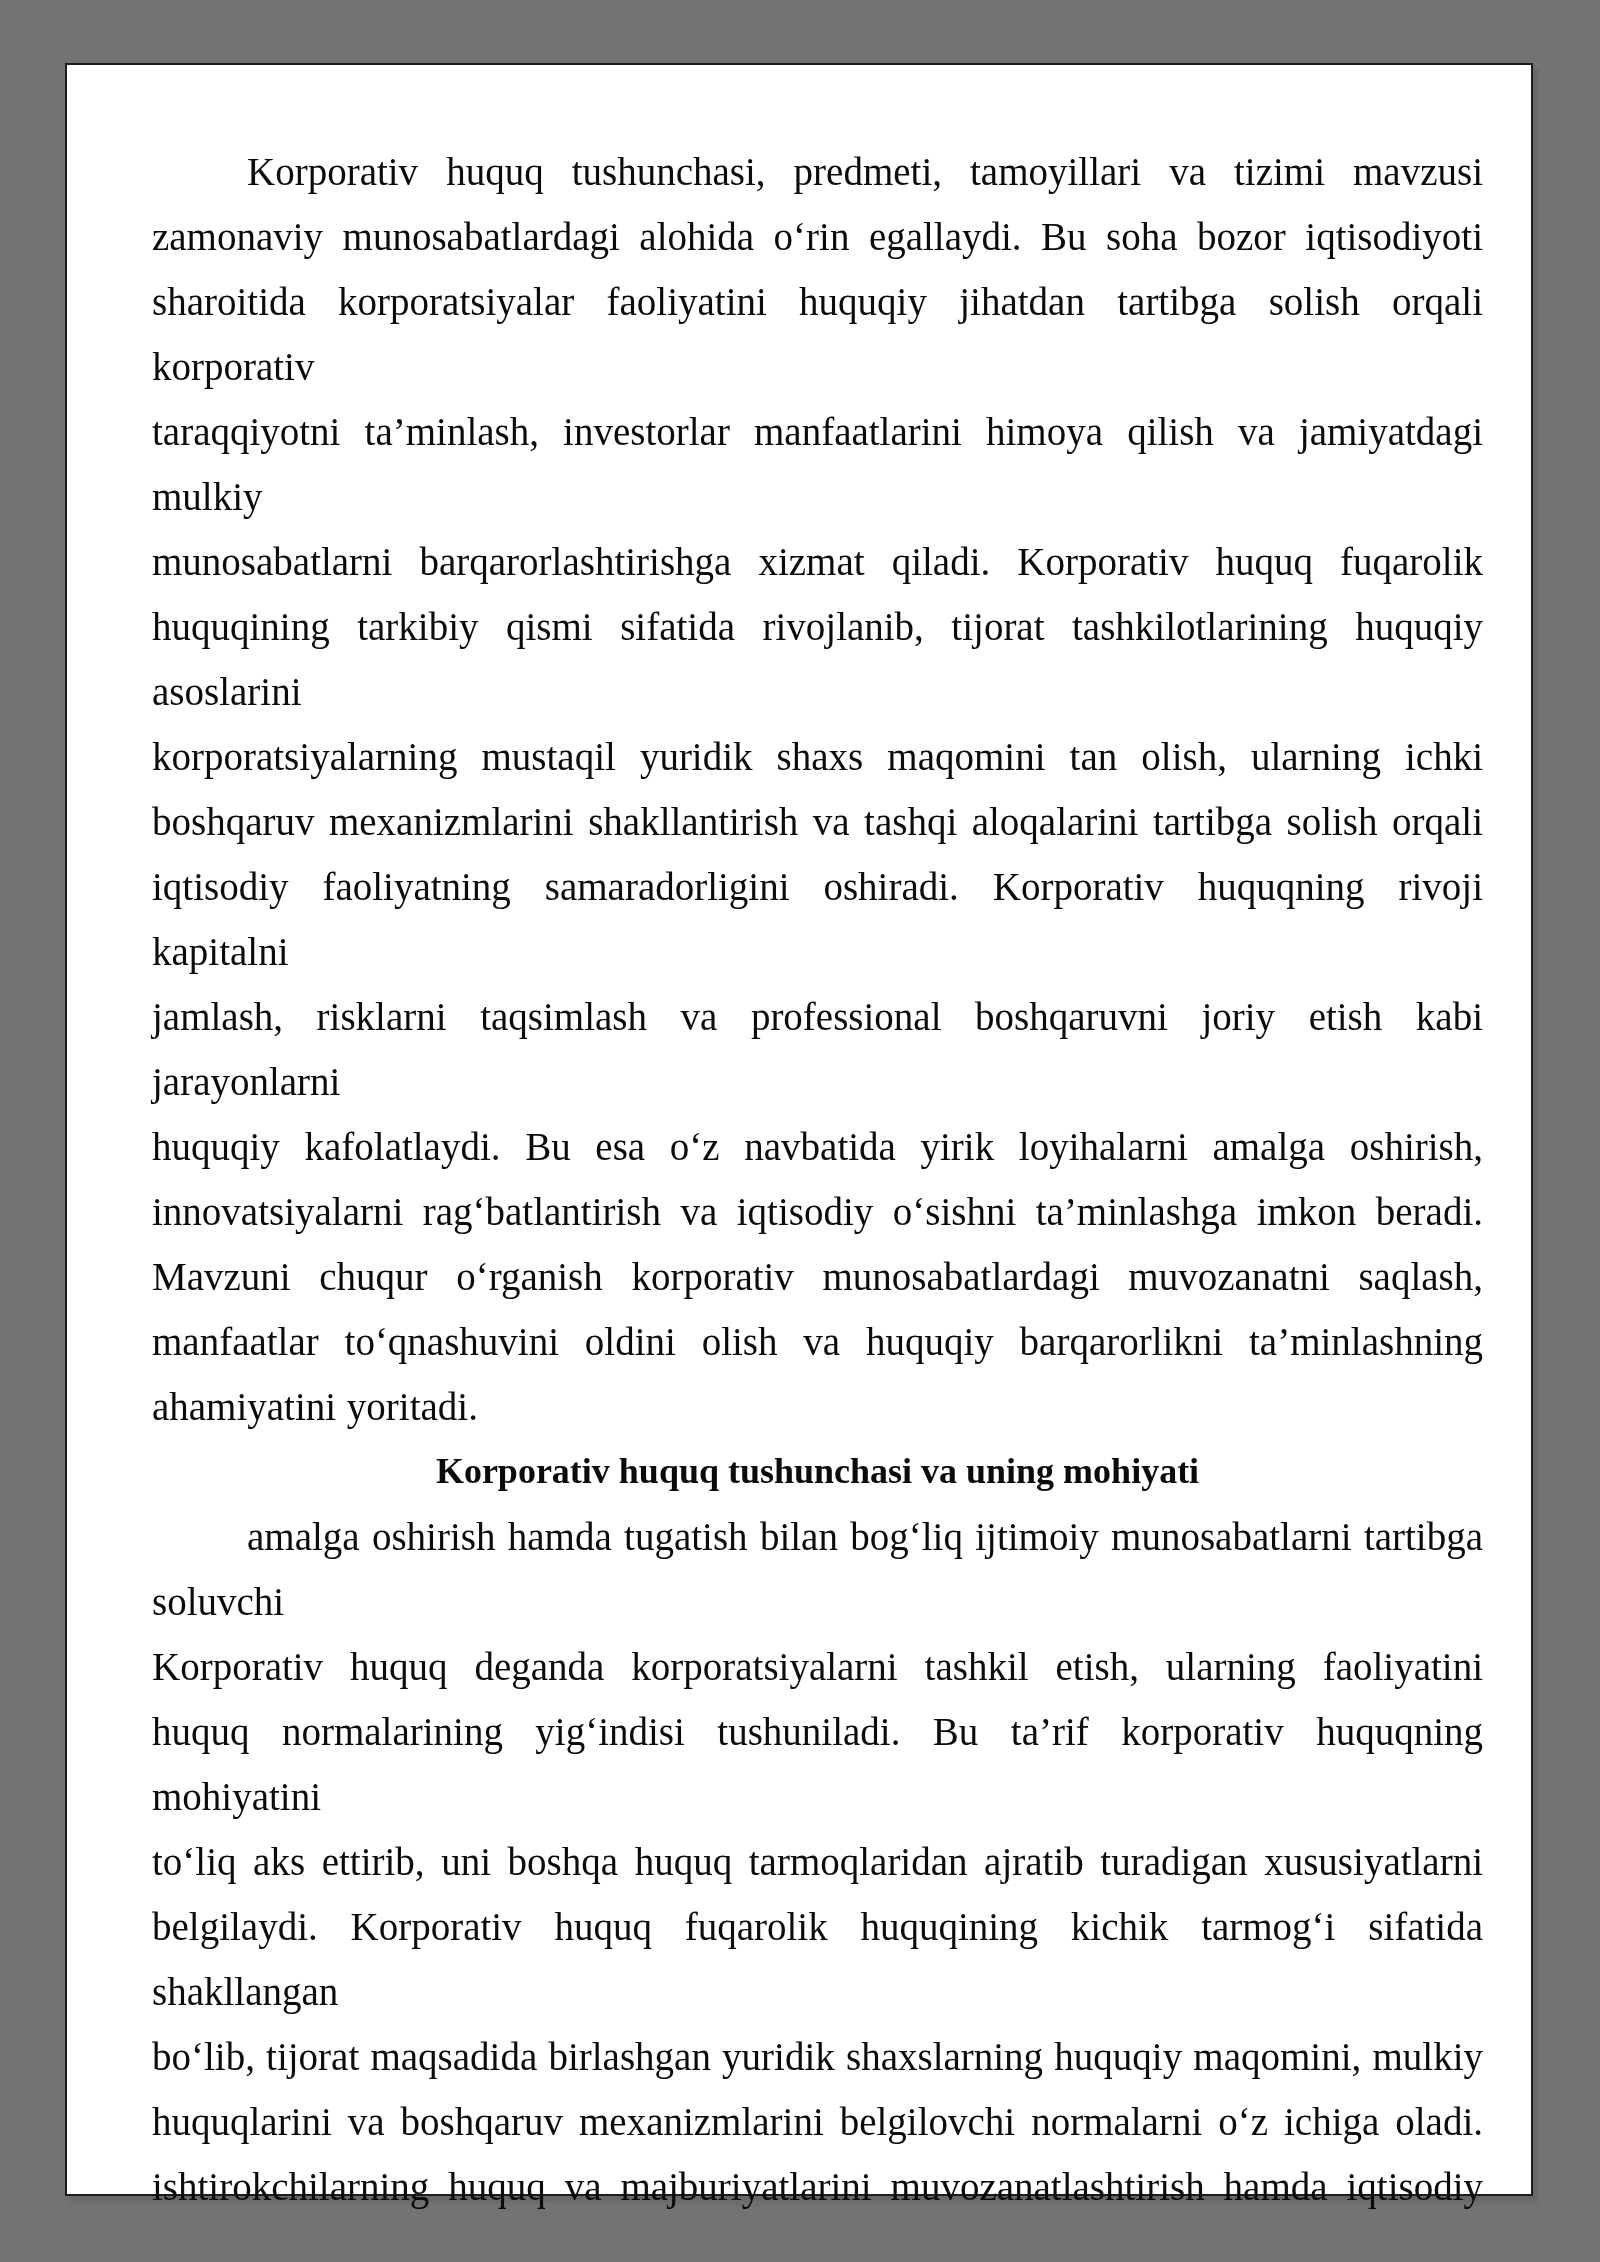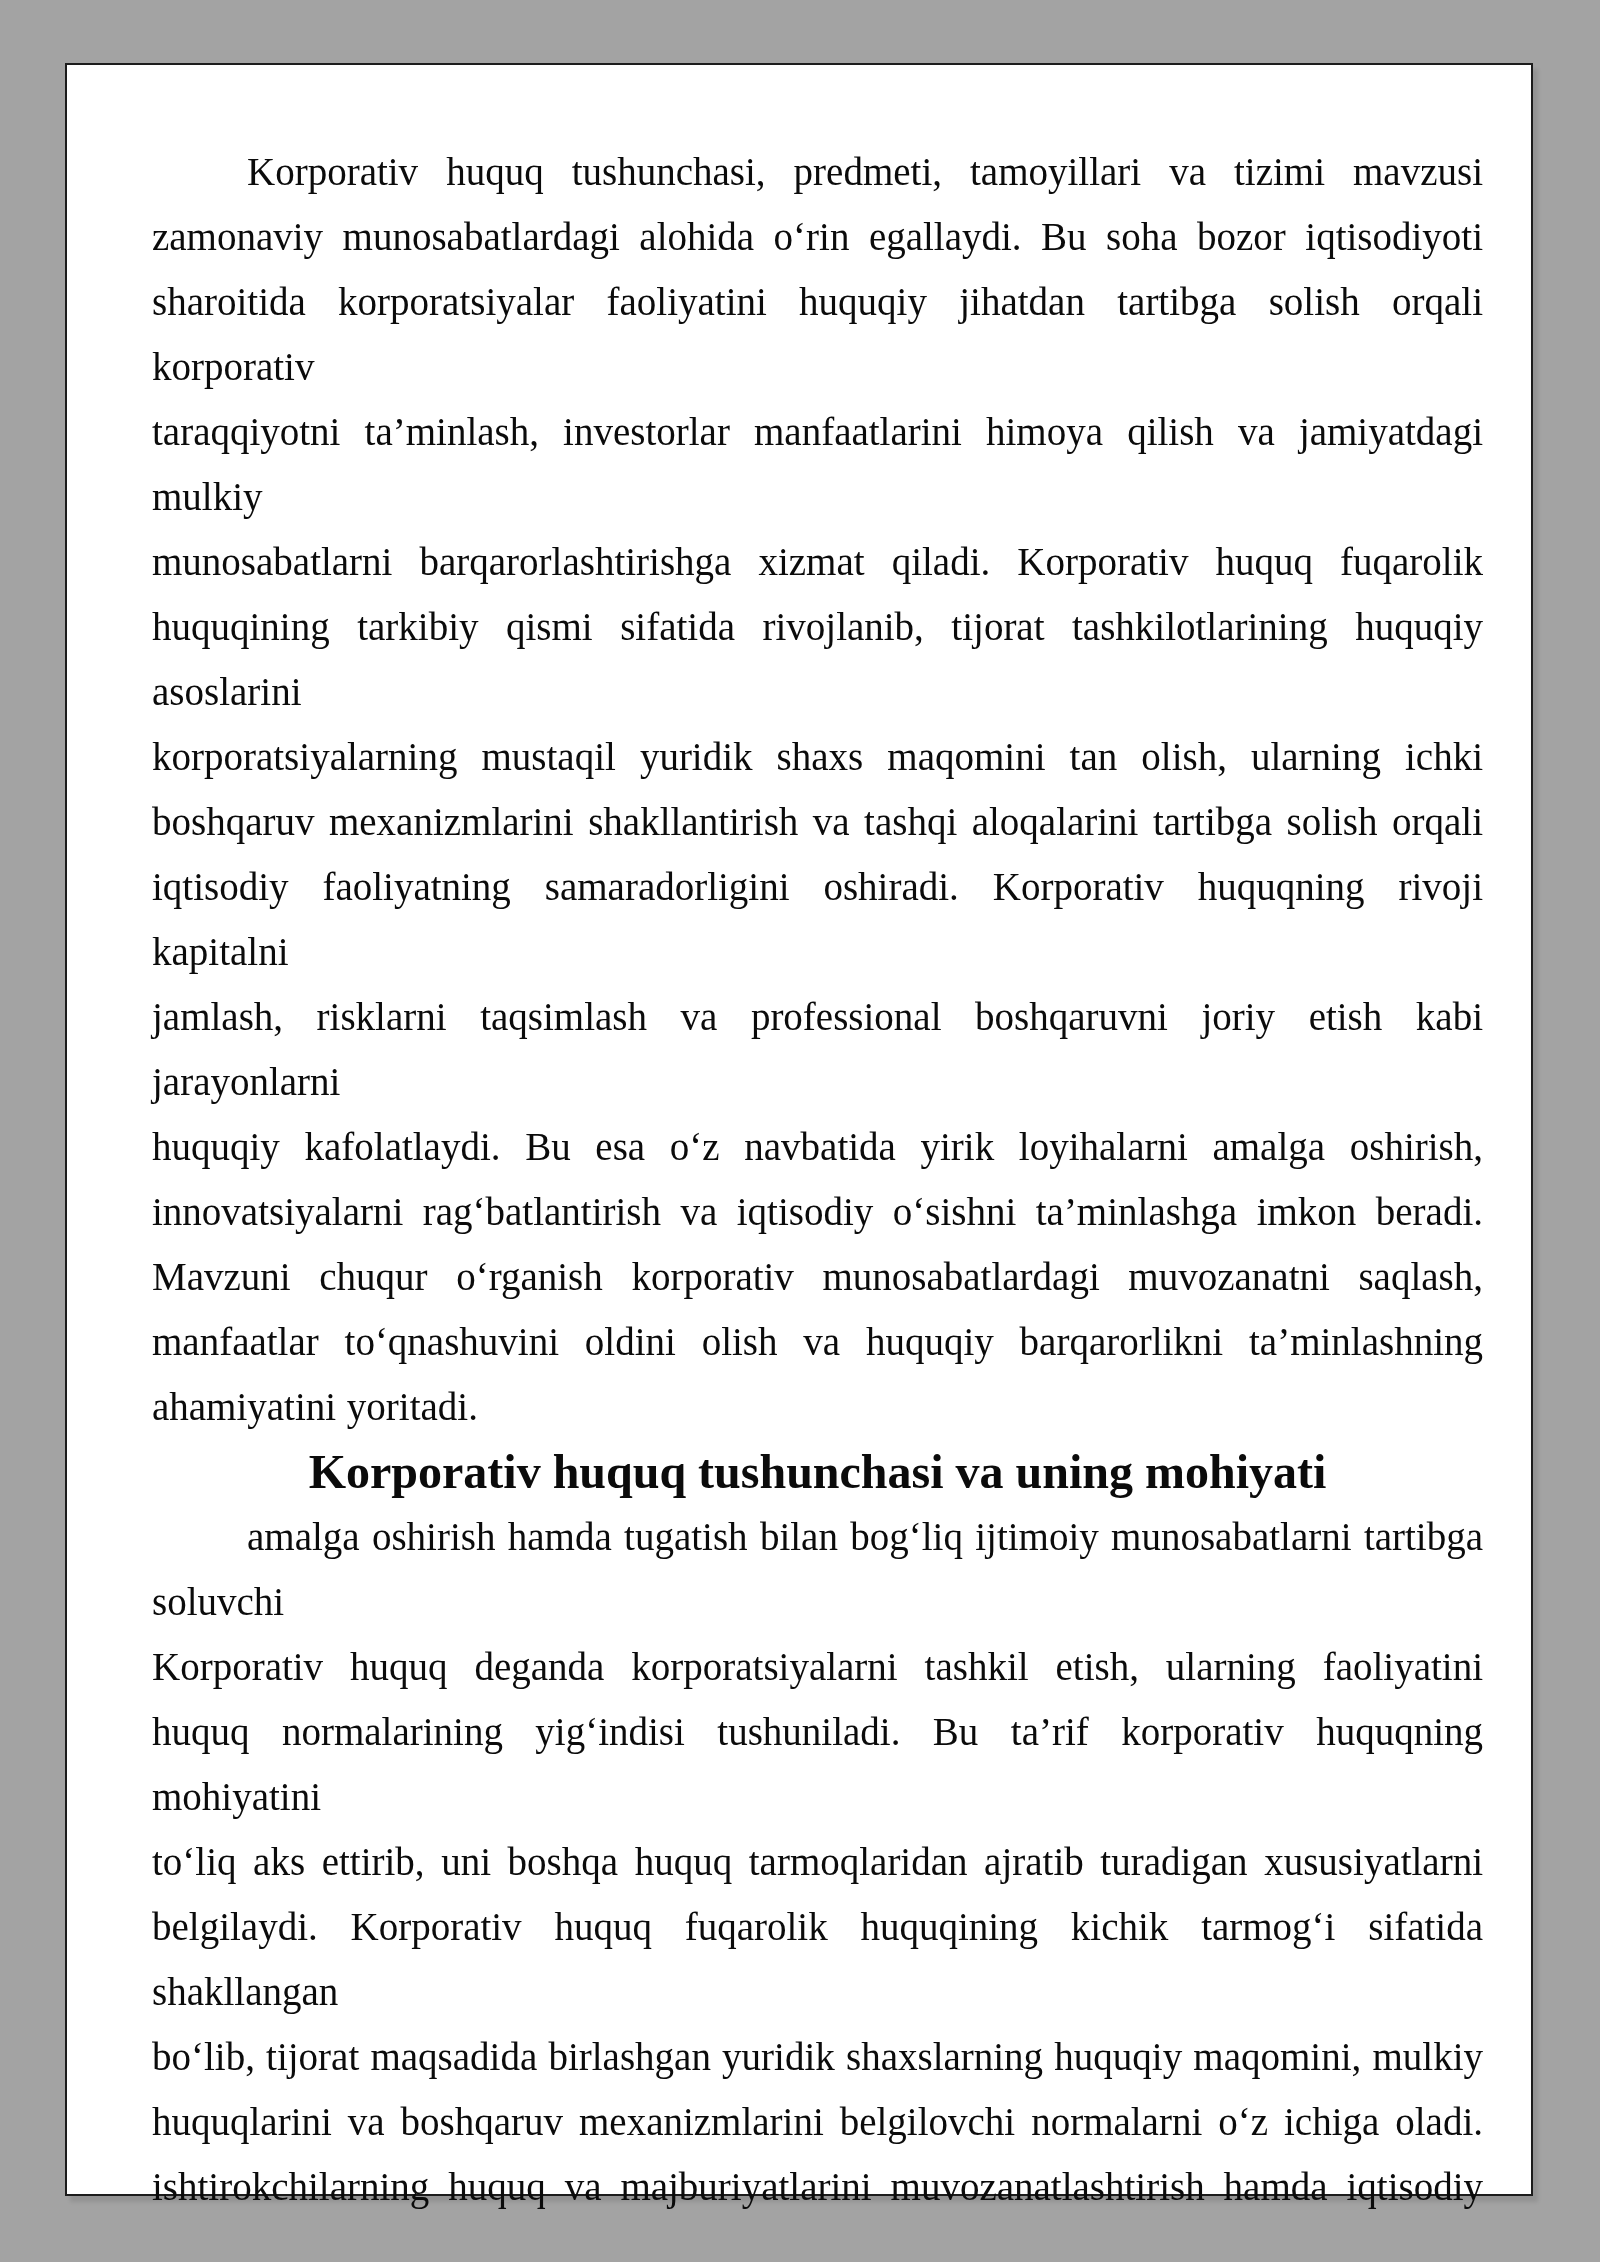--- a/index.html
+++ b/index.html
@@ -8,21 +8,21 @@
     width: 1600px;
     height: 2262px;
     background: #ffffff;
     overflow: hidden;
     font-family: "Liberation Serif", "DejaVu Serif", serif;
   }
   .canvas {
     position: relative;
     width: 1600px;
     height: 2262px;
-    background: #a3a3a3;
+    background: #737373;
   }
   .page-border {
     position: absolute;
     left: 65px;
     top: 63px;
     width: 1464px;   
     height: 2129px;  
     border: 2px solid #1c1c1c;
     box-shadow: 5px 6px 4px rgba(0,0,0,0.10);
     box-sizing: content-box;
@@ -44,21 +44,21 @@
     word-spacing: 1px;
   }
   .para .line:first-child {
     text-indent: 95px;
   }
   .last-left .line:last-child {
     text-align-last: left;
   }
   .heading {
     margin: 0;
-    font-size: 48px;
+    font-size: 36px;
     line-height: 65px;
     font-weight: bold;
     text-align: center;
     color: #0b0b0b;
   }
 </style>
 </head>
 <body>
 
 <div class="canvas">

